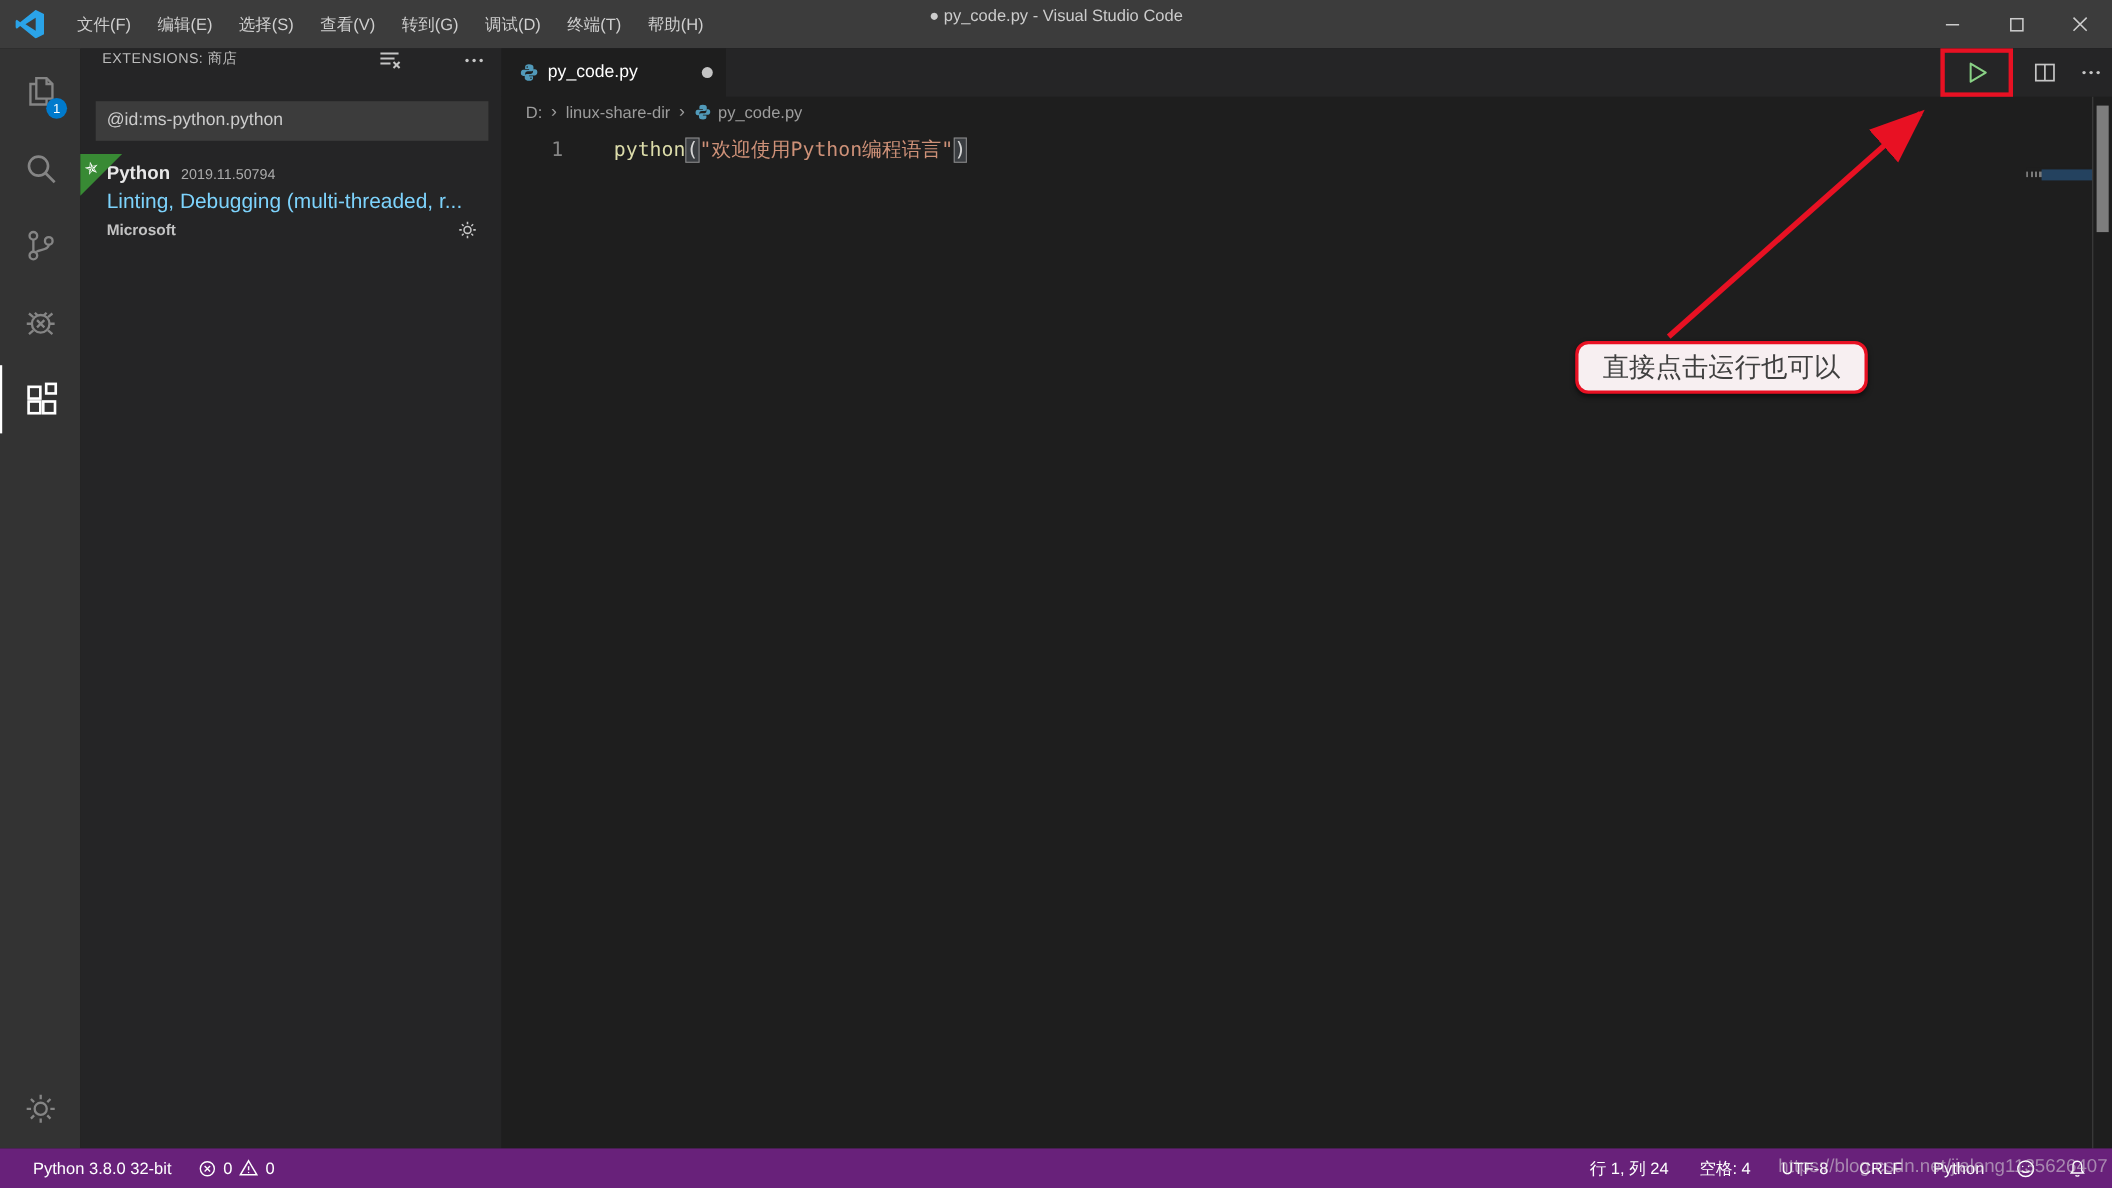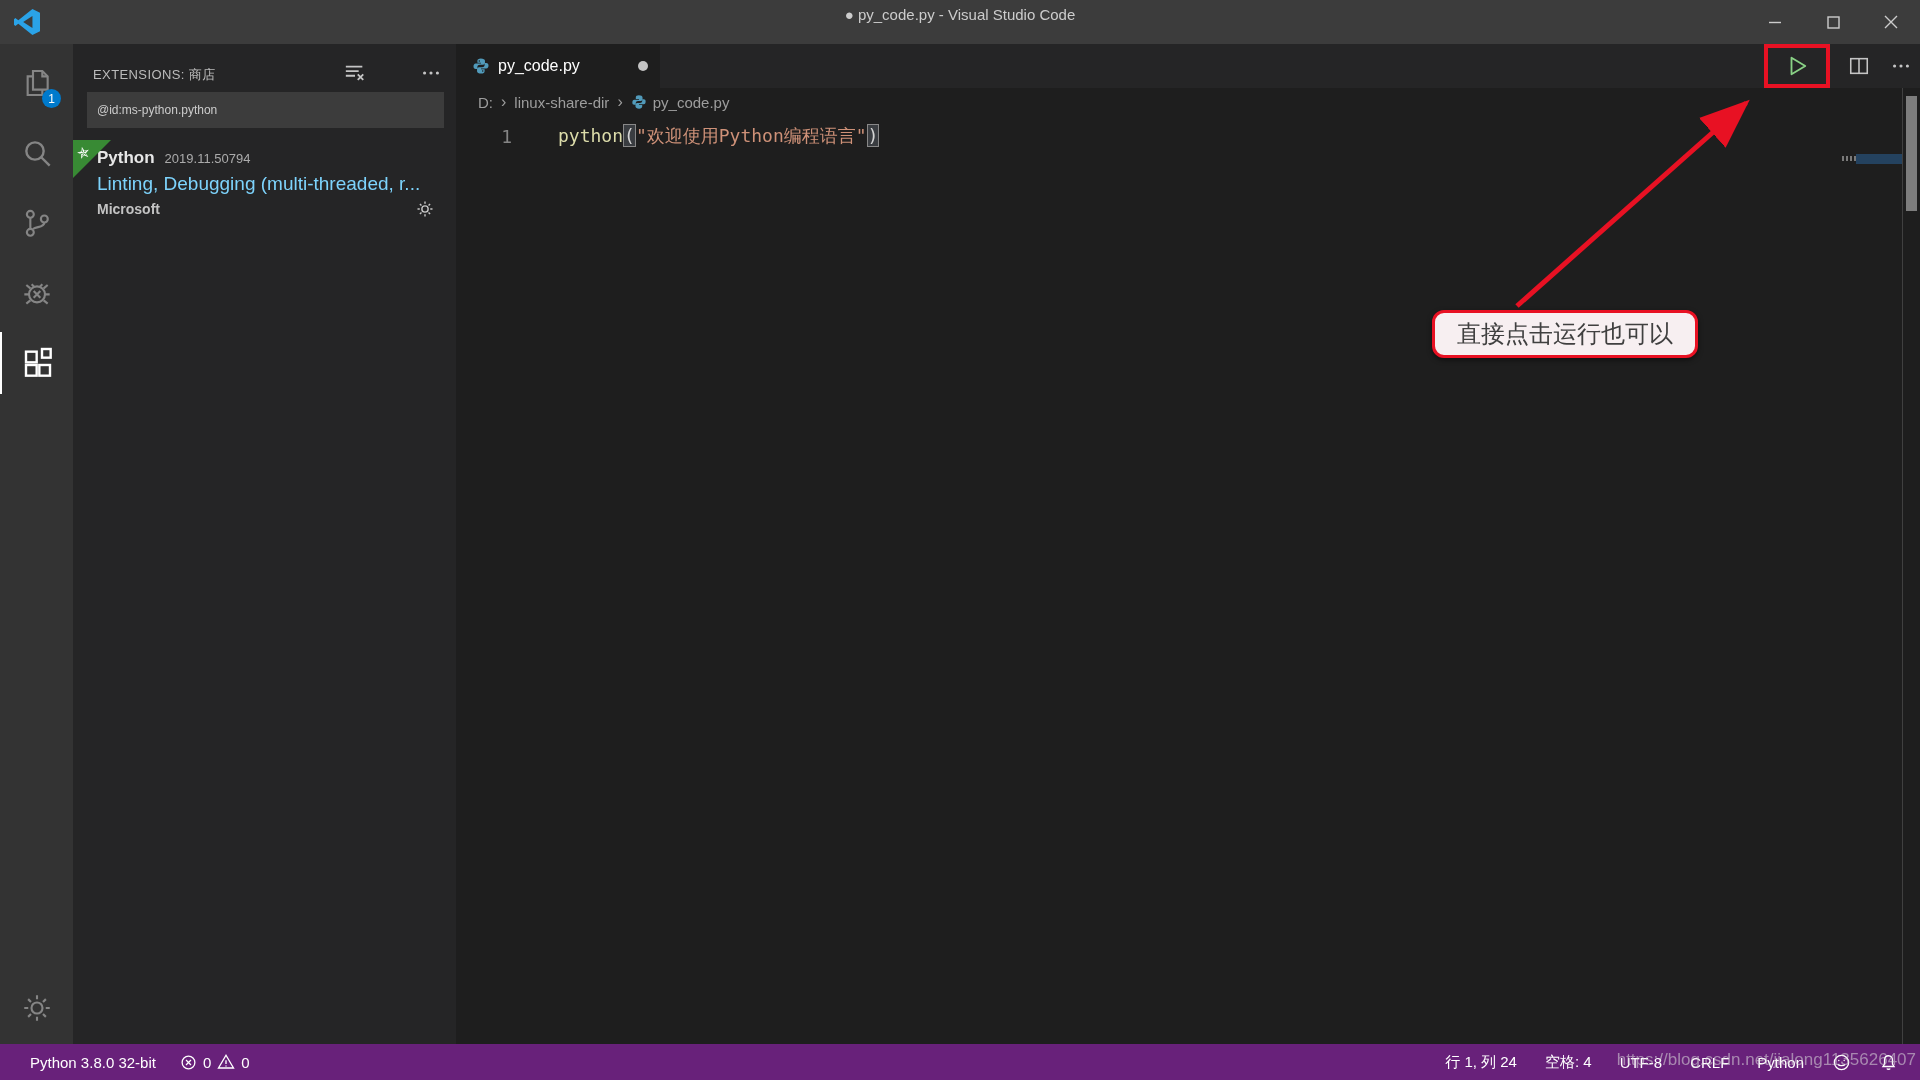--- a/index.html
+++ b/index.html
@@ -26,27 +26,27 @@
               justify-content:center; margin-top:8px; }
   .act-item.active { border-left:2px solid #ffffff; }
   .act-badge { position:absolute; right:12px; bottom:6px; width:19px; height:19px;
                border-radius:50%; background:#007acc; color:#fff; font-size:12px;
                display:flex; align-items:center; justify-content:center; }
   .act-bottom { margin-top:auto; height:60px; display:flex; align-items:center; justify-content:center; margin-bottom:6px; }
 
   
   .sidebar { position:absolute; left:73px; top:44px; width:383px; height:1000px;
              background:#252526; color:#cccccc; }
-  .side-header { height:40px; display:flex; align-items:flex-end; padding:0 14px 0 20px;gap:40px; }
+  .side-header { height:40px; display:flex; align-items:flex-start; padding:0 14px 0 20px;gap:40px; }
   .side-title { font-size:13px; letter-spacing:.4px; color:#bbbbbb; flex:1 1 auto;
                 white-space:nowrap; overflow:hidden; }
   .side-header .hicon { margin-left:14px; }
   .search-box { margin:8px 12px 10px 14px; }
   .search-box input { width:100%; height:36px; background:#3c3c3c; border:0; outline:none;
-                      color:#cccccc; font-size:12px; padding:16px 10px;
+                      color:#cccccc; font-size:16px; padding:16px 10px;
                       font-family:"Liberation Sans", sans-serif; }
   .ext-item { position:relative; padding:10px 14px 10px 24px; }
   .ext-ribbon { position:absolute; left:0; top:2px; width:0; height:0;
                 border-top:38px solid #388a34; border-right:38px solid transparent; }
   .ext-star { position:absolute; left:4px; top:6px; color:#ffffff; font-size:15px; transform:rotate(-14deg); }
   .ext-name-row { display:flex; align-items:baseline; }
   .ext-name { font-size:17px; font-weight:bold; color:#e7e7e7; }
   .ext-version { font-size:13px; color:#ababab; margin-left:10px; }
   .ext-desc { margin-top:5px; font-size:19px; color:#7dd3fc; white-space:nowrap;
               overflow:hidden; width:330px; }
@@ -112,20 +112,30 @@
 </head>
 <body>
 
 <div class="app">
 
   <div class="titlebar">
     <svg class="logo" viewBox="0 0 24 24">
       <polygon points="17,0 24,3.5 24,20.5 17,24 4,13.6 1.2,15.8 0,14.6 0,9.4 1.2,8.2 4,10.4" fill="#2aa3e8"></polygon>
       <polygon points="17,6.5 8.5,12 17,17.5" fill="#3c3c3c"></polygon>
     </svg>
+    <div class="menus">
+      <div class="menu-item">文件(F)</div>
+      <div class="menu-item">编辑(E)</div>
+      <div class="menu-item">选择(S)</div>
+      <div class="menu-item">查看(V)</div>
+      <div class="menu-item">转到(G)</div>
+      <div class="menu-item">调试(D)</div>
+      <div class="menu-item">终端(T)</div>
+      <div class="menu-item">帮助(H)</div>
+    </div>
     <div class="win-title">● py_code.py - Visual Studio Code</div>
     <div class="win-controls">
       <div class="win-btn">
         <svg width="14" height="14" viewBox="0 0 14 14">
           <line x1="1" y1="7.5" x2="13" y2="7.5" stroke="#cccccc" stroke-width="1.4"></line>
           </svg>
       </div>
       <div class="win-btn">
         <svg width="13" height="13" viewBox="0 0 13 13">
           <rect x="1" y="1" width="11" height="11" fill="none" stroke="#cccccc" stroke-width="1.4"></rect>

